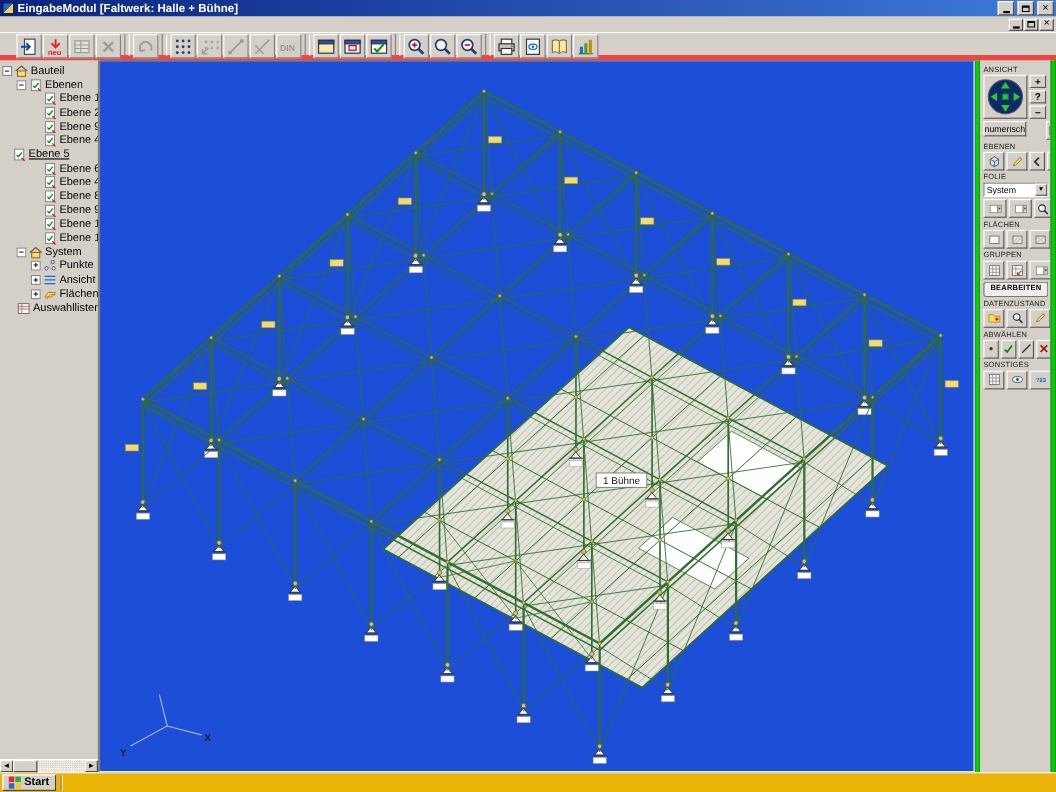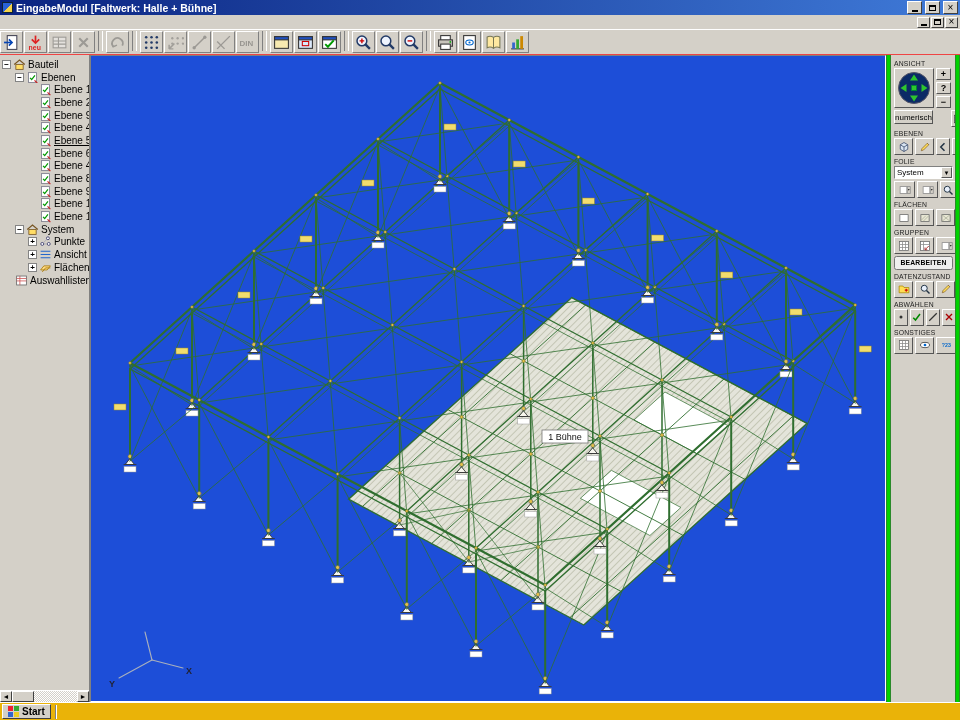--- a/index.html
+++ b/index.html
@@ -14,21 +14,21 @@
   .glyph-min{width:6px;height:2px;background:#000;margin-top:6px}
   .glyph-rest{width:7px;height:6px;border:1px solid #000;border-top-width:2px}
 
   
   #menubar{height:14px;display:flex;align-items:center;background:#d4d0c8;padding-left:1px}
   .menu-item{padding:1px 5px;font-size:10.5px;white-space:nowrap}
   .mdi-btns{margin-left:auto;display:flex;gap:1px;padding-right:2px}
   .mdi-btns .wbtn{width:13px;height:11px}
 
   
-  #toolbar{height:26px;display:flex;align-items:flex-start;background:#d4d0c8;border-top:1px solid #fff;border-bottom:1px solid #ef4444;padding:1px 0;gap:1px}
+  #toolbar{height:26px;display:flex;align-items:flex-start;background:#d4d0c8;border-top:1px solid #fff;border-bottom:5px solid #ef4444;padding:1px 15px;gap:1px}
   .tbtn{width:23px;height:22px;display:flex;align-items:center;justify-content:center;background:#d4d0c8;border:1px solid;border-color:#fff #808080 #808080 #fff;padding:0}
   .tbtn.disabled svg{opacity:.38;filter:grayscale(1)}
   .tsep{width:5px;height:20px;border-left:1px solid #808080;border-right:1px solid #fff;margin:0 2px}
 
   
   #main{flex:1;display:flex;min-height:0}
 
   
   #treepanel{width:90px;flex:none;display:flex;flex-direction:column;background:#d4d0c8;border-right:1px solid #808080}
   #tree{flex:1;overflow:hidden;padding-top:3px}
@@ -316,21 +316,21 @@
           <span style="width: 11px; flex: 0 0 auto;"></span>
           <span class="ticon">
             <svg width="13" height="13" viewBox="0 0 16 16">
               <rect x="3" y="2" width="10" height="12" fill="#fff" stroke="#778"></rect>
               <path d="M5 8.5l2 2 4-5" fill="none" stroke="#090" stroke-width="1.5"></path>
               <path d="M10.5 11.5L14 15" stroke="#c22" stroke-width="1.5"></path>
             </svg>
           </span>
           <span class="tlabel">Ebene 4 A</span>
         </div>
-        <div class="trow" style="padding-left: 28px; text-decoration: underline;">
+        <div class="trow" style=" text-decoration: underline;">
           <span style="width: 11px; flex: 0 0 auto;"></span>
           <span class="ticon">
             <svg width="13" height="13" viewBox="0 0 16 16">
               <rect x="3" y="2" width="10" height="12" fill="#fff" stroke="#778"></rect>
               <path d="M5 8.5l2 2 4-5" fill="none" stroke="#090" stroke-width="1.5"></path>
               <path d="M10.5 11.5L14 15" stroke="#c22" stroke-width="1.5"></path>
             </svg>
           </span>
           <span class="tlabel">Ebene 5</span>
         </div>

